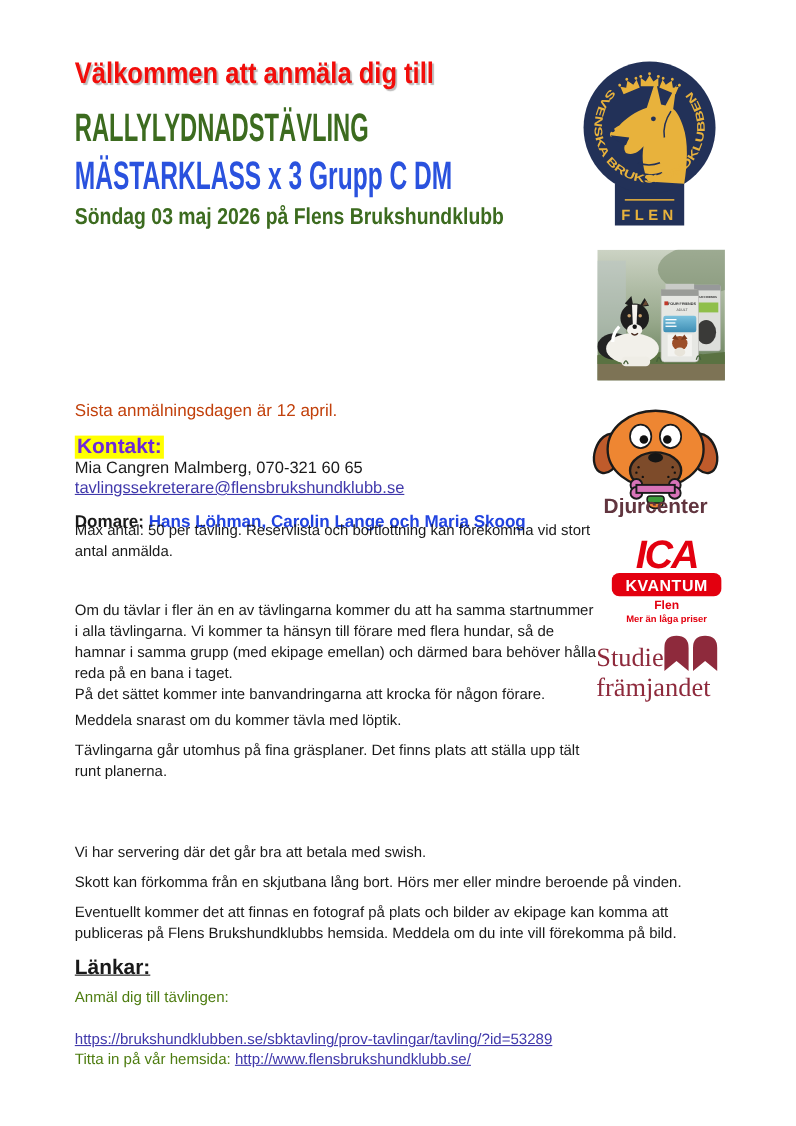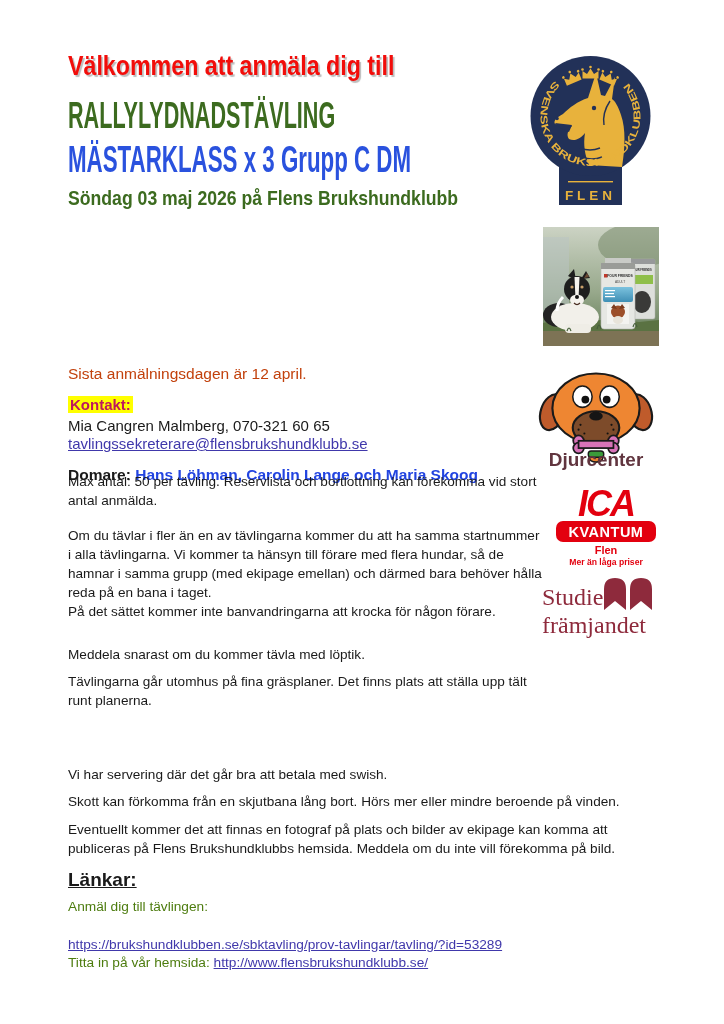--- a/index.html
+++ b/index.html
@@ -9,21 +9,21 @@
   .h-welcome{left:68px;top:51px;font-size:27px;font-weight:bold;color:#f20d0a;
              transform:scaleX(.86);transform-origin:0 0;white-space:nowrap;
              text-shadow:2px 2px 1px #bdbdbd;}
   .h-event{left:68px;top:95px;font-size:36px;font-weight:bold;color:#3c6b1f;
            transform:scaleX(.60);transform-origin:0 0;white-space:nowrap;}
   .h-class{left:68px;top:139px;font-size:36px;font-weight:bold;color:#2a52de;
            transform:scaleX(.62);transform-origin:0 0;white-space:nowrap;}
   .h-date{left:68px;top:186px;font-size:21px;font-weight:bold;color:#3c6b1f;
           transform:scaleX(.84);transform-origin:0 0;white-space:nowrap;}
   .deadline{left:68px;top:347px;font-size:15.5px;color:#c2410c;margin-top:18px;}
-  .contact-label{left:68px;top:396px;font-size:15px;font-weight:bold;color:#be185d;}
+  .contact-label{left:68px;top:396px;font-size:19px;font-weight:bold;color:#6d28d9;}
   .hl{background:#ffff00;padding:0 2px;}
   .contact-person{left:68px;top:417px;font-size:15px;}
   .contact-email{left:68px;top:435px;font-size:15px;color:#4038ab;text-decoration:underline;cursor:pointer;}
   .judges{left:68px;top:466px;font-size:15.5px;font-weight:bold;}
   .judges .names{color:#2244e0;}
   .para{left:68px;font-size:13.6px;line-height:19px;white-space:pre-line;width:600px;}
   .links-heading{left:68px;top:869px;font-size:19px;font-weight:bold;text-decoration:underline;}
   .link-line{left:68px;font-size:13.7px;line-height:19px;white-space:nowrap;}
   .green{color:#4d7c0f;}
   .doclink{color:#4038ab;text-decoration:underline;cursor:pointer;margin-top:20px;}
@@ -45,21 +45,21 @@
   <div class="abs contact-label">
     <span class="hl">Kontakt:</span>
   </div>
   <div class="abs contact-person">Mia Cangren Malmberg, 070-321 60 65</div>
   <a class="abs contact-email">tavlingssekreterare@flensbrukshundklubb.se</a>
 
   <div class="abs judges"><span>Domare</span><span>: </span><span class="names">Hans Löhman, Carolin Lange och Maria Skoog</span></div>
 
   <div class="abs para" style="top:472px">Max antal: 50 per tävling. Reservlista och bortlottning kan förekomma vid stort
 antal anmälda.</div>
-  <div class="abs para" style="top:526px">Om du tävlar i fler än en av tävlingarna kommer du att ha samma startnummer
+  <div class="abs para" style="top:545px">Om du tävlar i fler än en av tävlingarna kommer du att ha samma startnummer
 i alla tävlingarna. Vi kommer ta hänsyn till förare med flera hundar, så de
 hamnar i samma grupp (med ekipage emellan) och därmed bara behöver hålla
 reda på en bana i taget.
 På det sättet kommer inte banvandringarna att krocka för någon förare.</div>
   <div class="abs para" style="top:672px">Tävlingarna går utomhus på fina gräsplaner. Det finns plats att ställa upp tält
 runt planerna.</div>
   <div class="abs para" style="top:645px">Meddela snarast om du kommer tävla med löptik.</div>
   <div class="abs para" style="top:765px">Vi har servering där det går bra att betala med swish.</div>
   <div class="abs para" style="top:792px">Skott kan förkomma från en skjutbana lång bort. Hörs mer eller mindre beroende på vinden.</div>
   <div class="abs para" style="top:820px">Eventuellt kommer det att finnas en fotograf på plats och bilder av ekipage kan komma att

